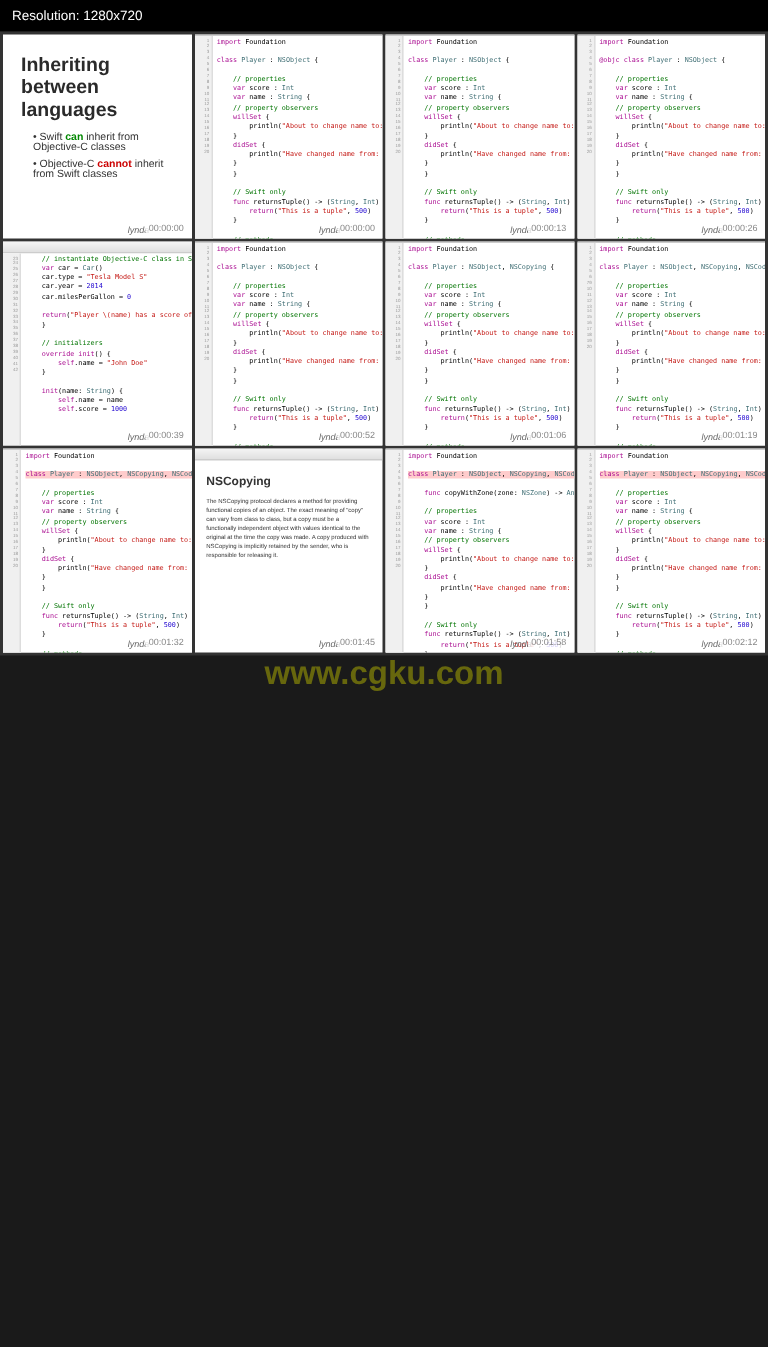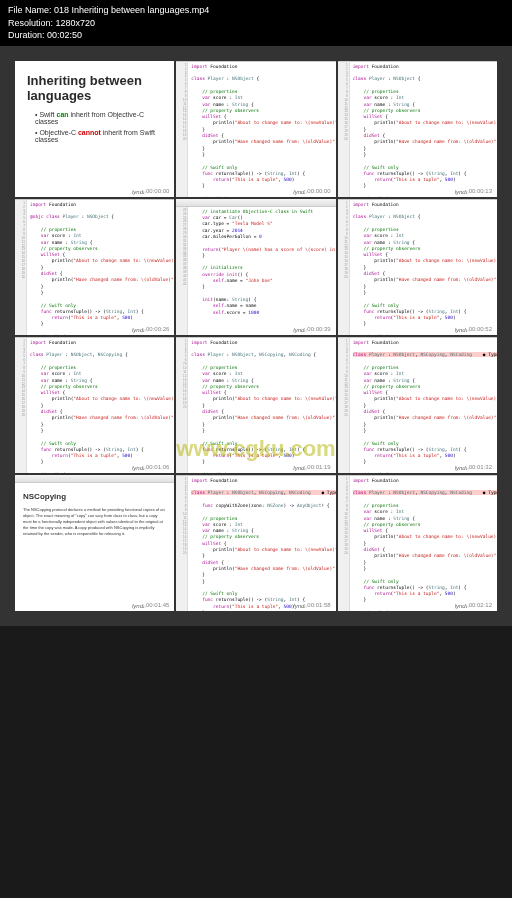--- a/index.html
+++ b/index.html
@@ -23,23 +23,23 @@
 .header-left { line-height: 1.4; }
 .header-right {
   font-size: 24px;
   font-weight: bold;
   font-style: italic;
   letter-spacing: 1px;
   color: #888;
 }
 .grid {
   display: grid;
-  grid-template-columns: 1fr 1fr 1fr;
+  grid-template-columns: 1fr 1fr 1fr 1fr;
   gap: 2px;
-  padding: 15px;
+  padding: 2px;
   background: #333;
 }
 .thumb {
   background: #ffffff;
   width: 100%;
   height: 136px;
   position: relative;
   overflow: hidden;
   font-size: 4px;
 }
@@ -139,23 +139,21 @@
   color: rgba(180, 180, 0, 0.5);
   pointer-events: none;
   z-index: 100;
 }
 </style>
 </head>
 <body>
 
 <div class="header">
   <div class="header-left">
-    <div><span>File Name:</span> <span>018 Inheriting between languages.mp4</span></div>
     <div><span>Resolution:</span> <span>1280x720</span></div>
-    <div><span>Duration:</span> <span>00:02:50</span></div>
   </div>
 </div>
 
 <div class="grid">
 
   <div class="thumb slide">
     <div class="slide-title">Inheriting between languages</div>
     <div class="slide-bullet">
       <span>• Swift </span><span class="can">can</span><span> inherit from Objective-C classes</span>
     </div>

